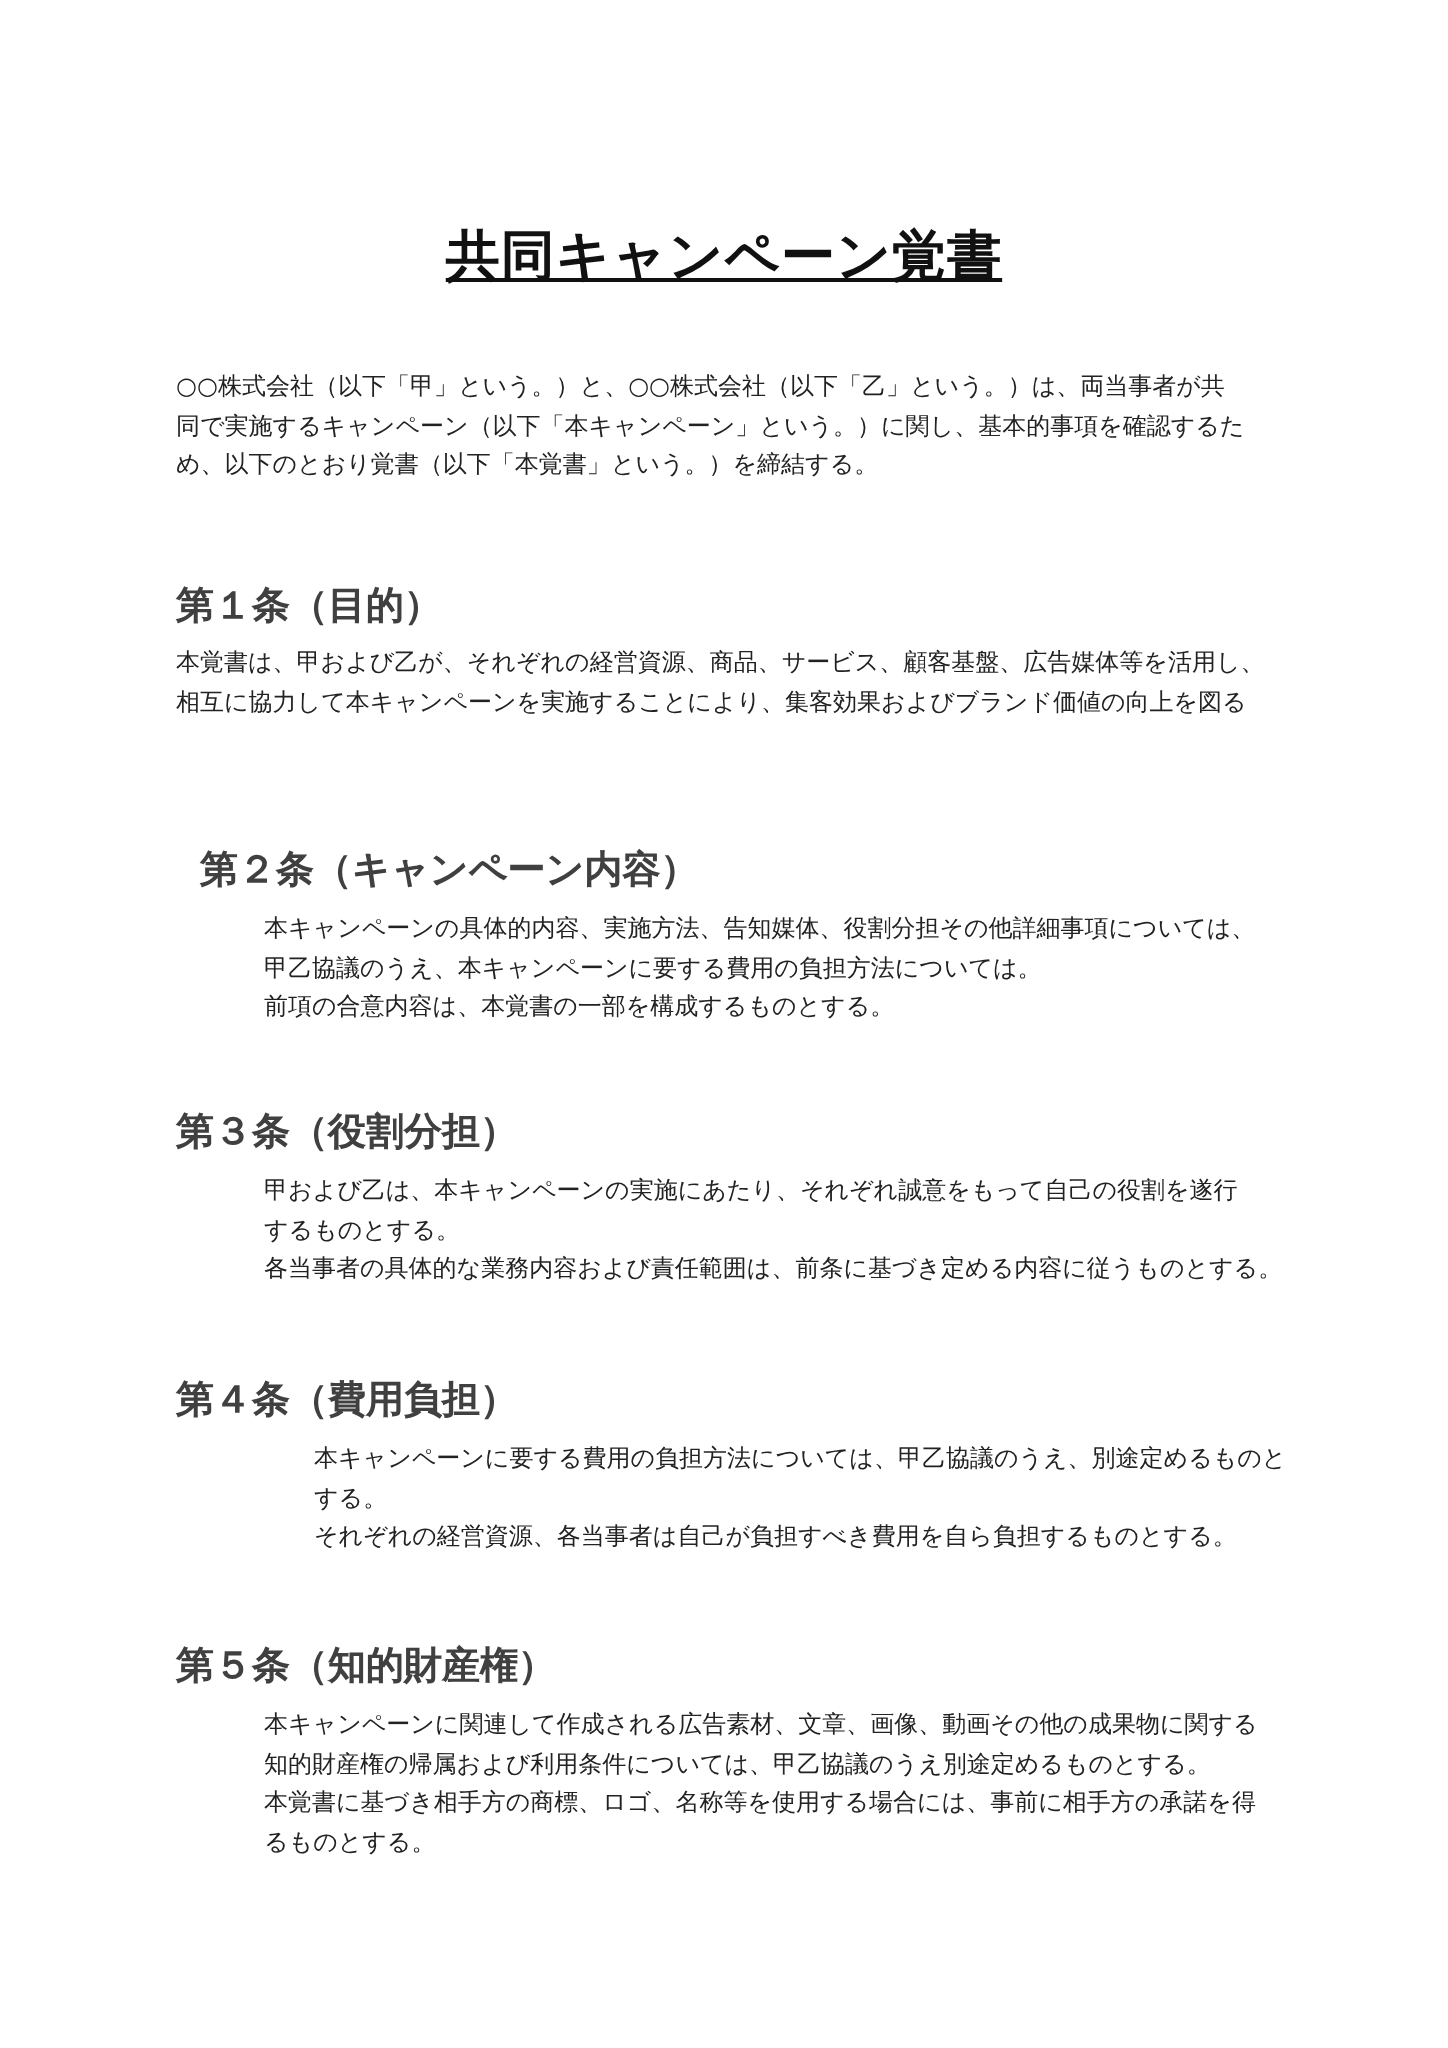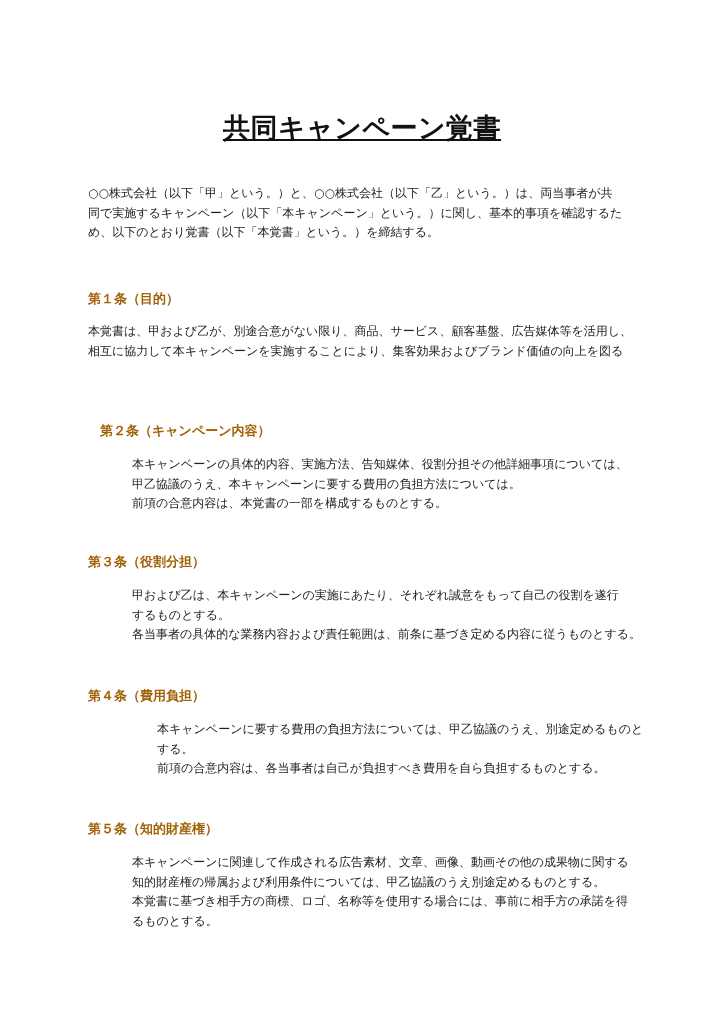--- a/index.html
+++ b/index.html
@@ -41,23 +41,23 @@
       font-size: 12px;
       line-height: 19.5px;
     }
     .intro .line {
       display: block;
       white-space: nowrap;
     }
     .article-heading {
       position: absolute;
       left: 88px;
-      font-size: 13px;
+      font-size: 19px;
       font-weight: bold;
-      color: #a16207;
+      color: #404040;
       white-space: nowrap;
     }
     .article-body {
       position: absolute;
       font-size: 12px;
       line-height: 19.5px;
     }
     .article-body .line {
       display: block;
       white-space: nowrap;
@@ -73,21 +73,21 @@
   <div class="title">共同キャンペーン覚書</div>
 
   <div class="intro">
     <span class="line">○○株式会社（以下「甲」という。）と、○○株式会社（以下「乙」という。）は、両当事者が共</span>
     <span class="line">同で実施するキャンペーン（以下「本キャンペーン」という。）に関し、基本的事項を確認するた</span>
     <span class="line">め、以下のとおり覚書（以下「本覚書」という。）を締結する。</span>
   </div>
 
   <div class="article-heading" style="top:290px;">第１条（目的）</div>
   <div class="article-body noindent" style="top:322px;">
-    <span class="line">本覚書は、甲および乙が、別途合意がない限り、商品、サービス、顧客基盤、広告媒体等を活用し、</span>
+    <span class="line">本覚書は、甲および乙が、それぞれの経営資源、商品、サービス、顧客基盤、広告媒体等を活用し、</span>
     <span class="line">相互に協力して本キャンペーンを実施することにより、集客効果およびブランド価値の向上を図る</span>
   </div>
 
   <div class="article-heading" style="top:422px;margin-left:12px;">第２条（キャンペーン内容）</div>
   <div class="article-body indent" style="top:455px;">
     <span class="line">本キャンペーンの具体的内容、実施方法、告知媒体、役割分担その他詳細事項については、</span>
     <span class="line">甲乙協議のうえ、本キャンペーンに要する費用の負担方法については。</span>
     <span class="line">前項の合意内容は、本覚書の一部を構成するものとする。</span>
   </div>
 
@@ -95,21 +95,21 @@
   <div class="article-body indent" style="top:586px;">
     <span class="line">甲および乙は、本キャンペーンの実施にあたり、それぞれ誠意をもって自己の役割を遂行</span>
     <span class="line">するものとする。</span>
     <span class="line">各当事者の具体的な業務内容および責任範囲は、前条に基づき定める内容に従うものとする。</span>
   </div>
 
   <div class="article-heading" style="top:687px;">第４条（費用負担）</div>
   <div class="article-body indent" style="top:720px;margin-left:25px;">
     <span class="line">本キャンペーンに要する費用の負担方法については、甲乙協議のうえ、別途定めるものと</span>
     <span class="line">する。</span>
-    <span class="line">前項の合意内容は、各当事者は自己が負担すべき費用を自ら負担するものとする。</span>
+    <span class="line">それぞれの経営資源、各当事者は自己が負担すべき費用を自ら負担するものとする。</span>
   </div>
 
   <div class="article-heading" style="top:820px;">第５条（知的財産権）</div>
   <div class="article-body indent" style="top:853px;">
     <span class="line">本キャンペーンに関連して作成される広告素材、文章、画像、動画その他の成果物に関する</span>
     <span class="line">知的財産権の帰属および利用条件については、甲乙協議のうえ別途定めるものとする。</span>
     <span class="line">本覚書に基づき相手方の商標、ロゴ、名称等を使用する場合には、事前に相手方の承諾を得</span>
     <span class="line">るものとする。</span>
   </div>
 

